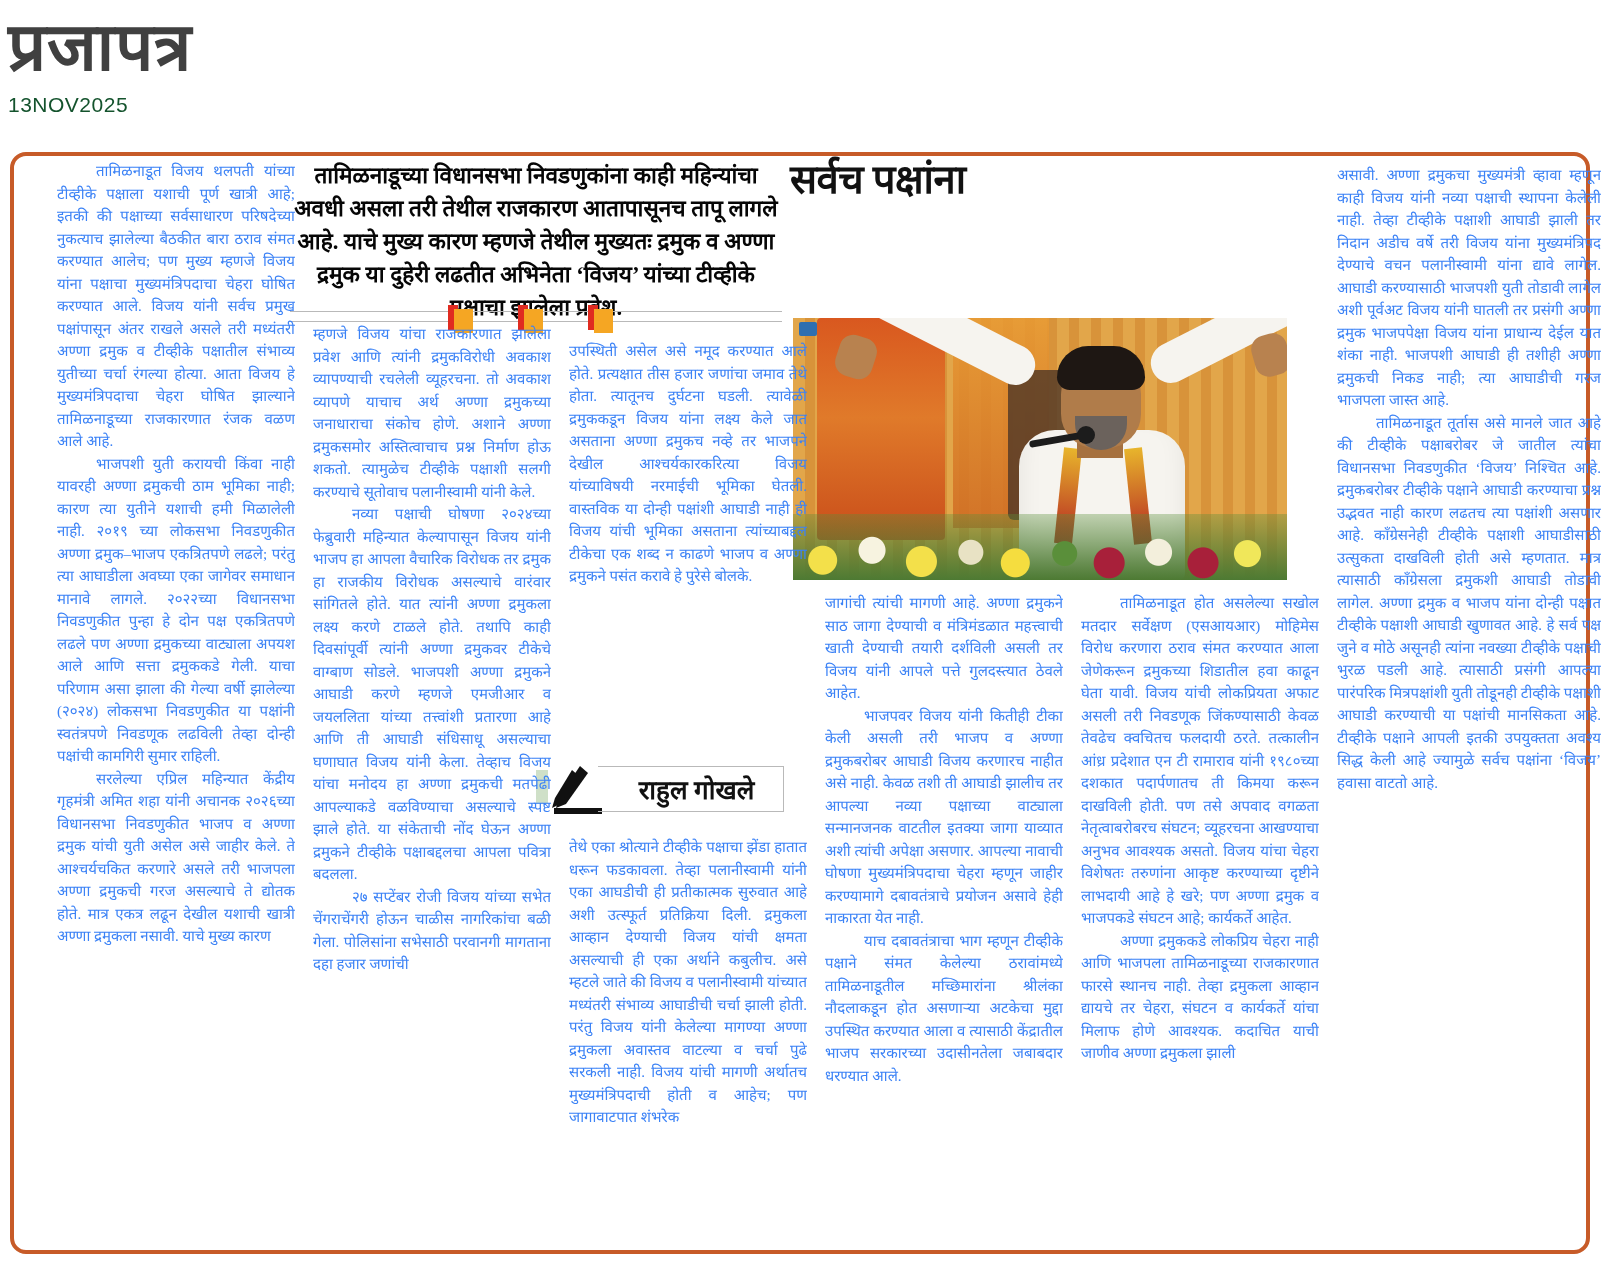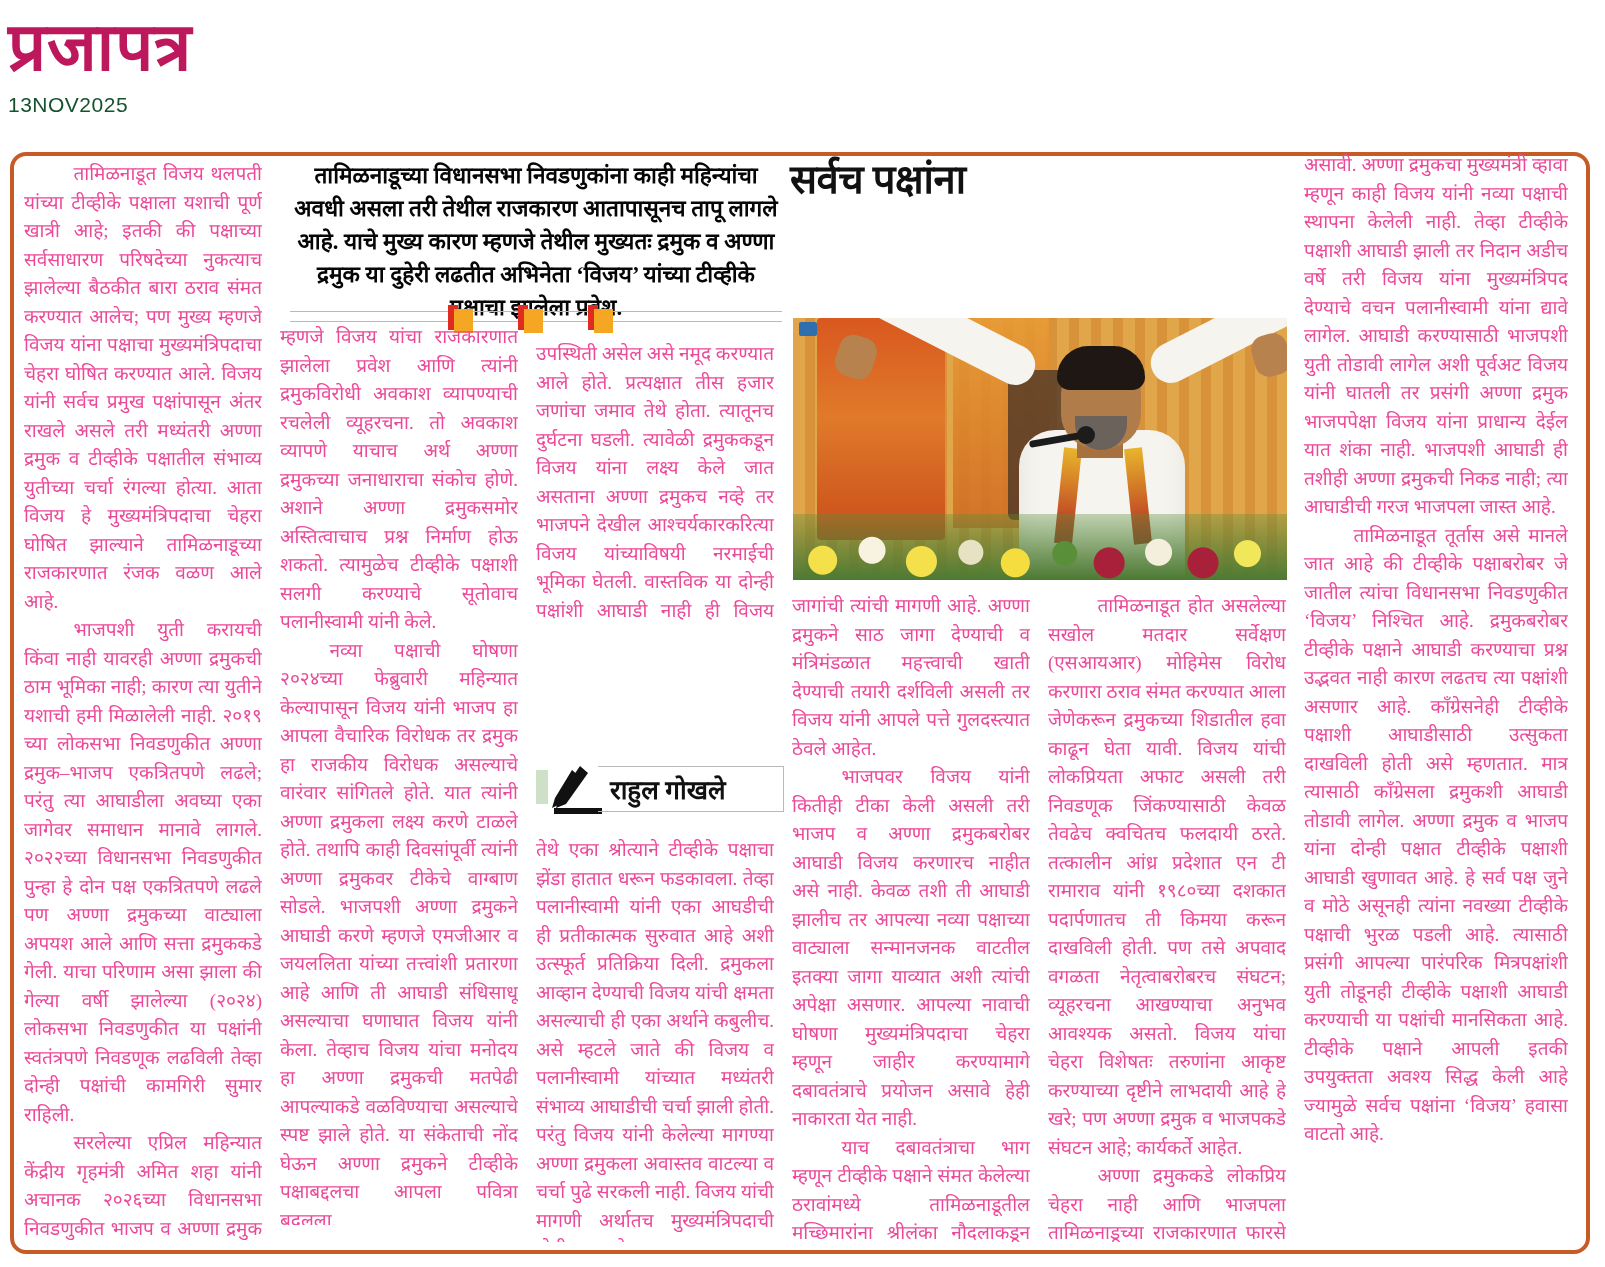--- a/index.html
+++ b/index.html
@@ -20,21 +20,21 @@
     position: absolute;
     left: 8px;
     top: 14px;
     width: 600px;
   }
   .masthead-title {
     font-family: "Liberation Serif", "DejaVu Serif", serif;
     font-weight: bold;
     font-size: 67px;
     line-height: 1;
-    color: #be185d;
+    color: #404040;
     letter-spacing: 1px;
     white-space: nowrap;
   }
   .masthead-date {
     margin-top: 12px;
     font-family: "Liberation Sans", "DejaVu Sans", sans-serif;
     font-size: 21px;
     color: #14532d;
     letter-spacing: 0.5px;
   }
@@ -49,41 +49,42 @@
     border: 4px solid #c75b28;
     border-radius: 16px;
     box-sizing: border-box;
     background: #ffffff;
   }
 
   
   .col {
     position: absolute;
     top: 160px;
-    font-size: 19px;
+    font-size: 15px;
     line-height: 1.5;
-    color: #ec4899;
+    color: #3b82f6;
     text-align: justify;
     text-justify: inter-word;
     overflow: hidden;
     hyphens: none;
+    margin-left: 33px;
   }
   .col p {
     margin: 0;
     text-indent: 2.6em;
   }
   .col p.noindent { text-indent: 0; }
 
   #col1 { left: 24px;   width: 238px; height: 1082px; }
   #col2 { left: 280px;  width: 238px; top: 323px; height: 902px; }
   #col3 { left: 536px;  width: 238px; top: 340px; height: 288px; }
   #col3b{ left: 536px;  width: 238px; top: 836px; height: 406px; }
   #col4 { left: 792px;  width: 238px; top: 592px; height: 650px; }
   #col5 { left: 1048px; width: 238px; top: 592px; height: 650px; }
-  #col6 { left: 1304px; width: 264px; top: 151px; height: 1082px; }
+  #col6 { left: 1304px; width: 264px; top: 164px; height: 1082px; }
 
   
   .standfirst {
     position: absolute;
     left: 290px;
     top: 160px;
     width: 492px;
     font-size: 22.6px;
     line-height: 1.46;
     font-weight: bold;
@@ -259,21 +260,21 @@
   .byline-icon {
     position: absolute; left: 14px; top: 2px;
     width: 56px; height: 50px;
   }
   .byline-box {
     position: absolute; left: 62px; top: 4px;
     width: 186px; height: 46px;
     border: 1px solid #b9b9b9;
     border-left: none;
     box-sizing: border-box;
-    display: flex; align-items: center; justify-content: flex-start;
+    display: flex; align-items: center; justify-content: center;
   }
   .byline-name {
     font-size: 26px;
     font-weight: bold;
     color: #111111;
     padding-left: 12px;
   }
 </style>
 </head>
 <body>

